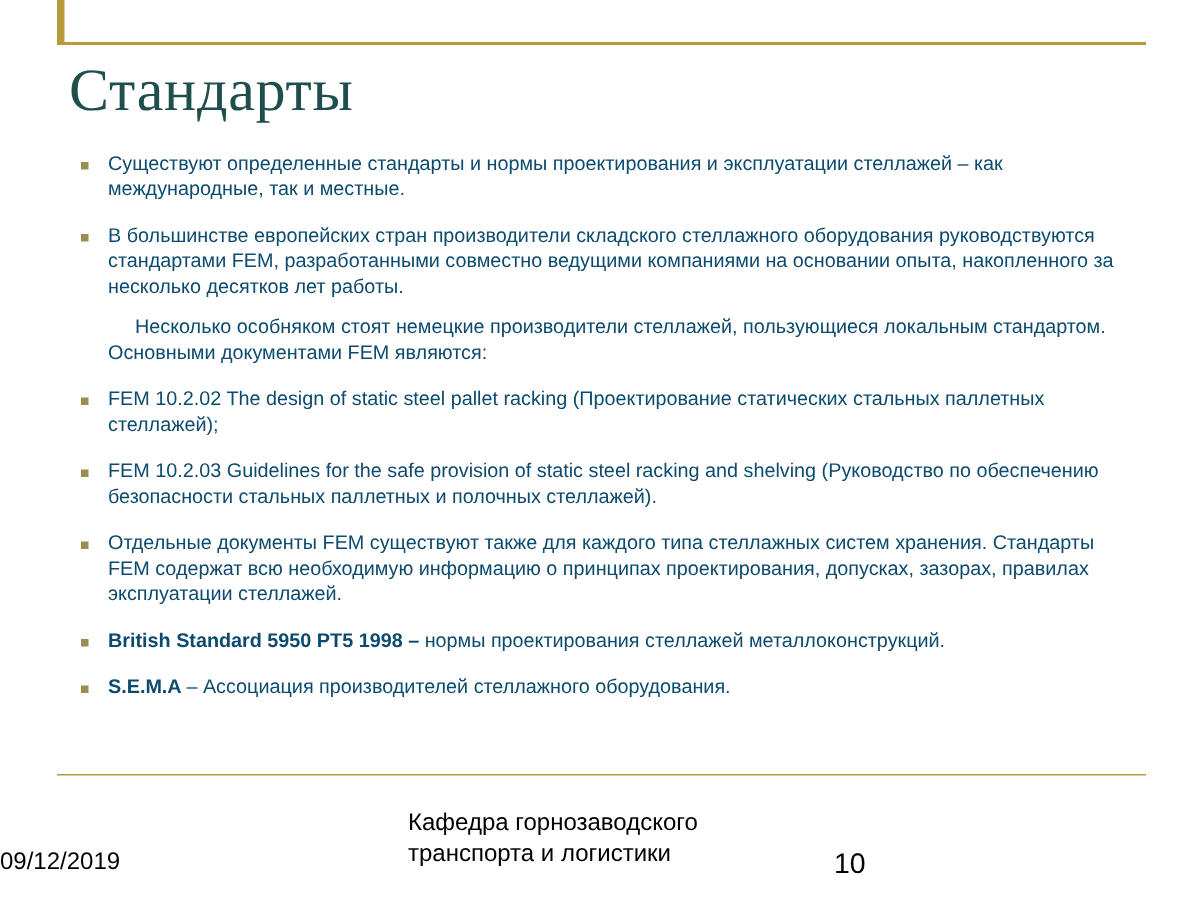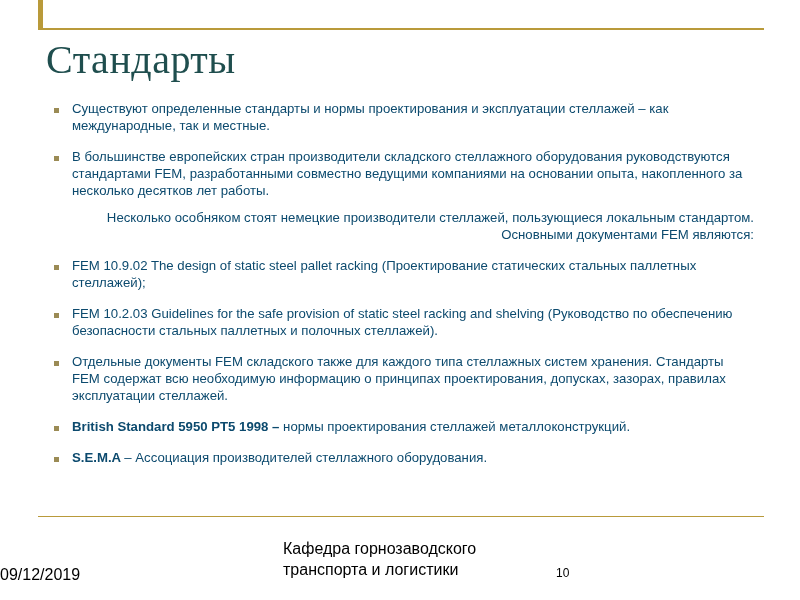--- a/index.html
+++ b/index.html
@@ -78,21 +78,20 @@
     background: transparent;
   }
   .text {
     font-size: 13.2px;
     line-height: 17px;
     color: #0c4a6e;
     flex: 1;
   }
   .text.indented {
     text-indent: 18px;
-    text-align: right;
   }
   b {
     font-weight: bold;
   }
   .bottom-rule {
     position: absolute;
     left: 38px;
     top: 516px;
     width: 726px;
     height: 1px;
@@ -107,27 +106,26 @@
   }
   .footer-center {
     position: absolute;
     left: 272px;
     top: 538px;
     width: 230px;
     font-size: 16px;
     line-height: 21px;
     color: #000000;
     text-align: left;
-    margin-left: 11px;
   }
   .footer-page {
     position: absolute;
     left: 556px;
     top: 566px;
-    font-size: 12px;
+    font-size: 19px;
     color: #000000;
   }
 </style>
 </head>
 <body>
 
 <div class="slide">
 
   <div class="left-bar"></div>
   <div class="top-rule"></div>
@@ -146,31 +144,31 @@
       <div class="text">В большинстве европейских стран производители складского стеллажного оборудования руководствуются стандартами FEM, разработанными совместно ведущими компаниями на основании опыта, накопленного за несколько десятков лет работы.</div>
     </div>
 
     <div class="bullet-row nobullet">
       <div class="marker empty"><span class="sq"></span></div>
       <div class="text indented">Несколько особняком стоят немецкие производители стеллажей, пользующиеся локальным стандартом. Основными документами FEM являются:</div>
     </div>
 
     <div class="bullet-row">
       <div class="marker"><span class="sq"></span></div>
-      <div class="text">FEM 10.9.02 The design of static steel pallet racking (Проектирование статических стальных паллетных стеллажей);</div>
+      <div class="text">FEM 10.2.02 The design of static steel pallet racking (Проектирование статических стальных паллетных стеллажей);</div>
     </div>
 
     <div class="bullet-row">
       <div class="marker"><span class="sq"></span></div>
       <div class="text">FEM 10.2.03 Guidelines for the safe provision of static steel racking and shelving (Руководство по обеспечению безопасности стальных паллетных и полочных стеллажей).</div>
     </div>
 
     <div class="bullet-row">
       <div class="marker"><span class="sq"></span></div>
-      <div class="text">Отдельные документы FEM складского также для каждого типа стеллажных систем хранения. Стандарты FEM содержат всю необходимую информацию о принципах проектирования, допусках, зазорах, правилах эксплуатации стеллажей.</div>
+      <div class="text">Отдельные документы FEM существуют также для каждого типа стеллажных систем хранения. Стандарты FEM содержат всю необходимую информацию о принципах проектирования, допусках, зазорах, правилах эксплуатации стеллажей.</div>
     </div>
 
     <div class="bullet-row">
       <div class="marker"><span class="sq"></span></div>
       <div class="text"><b>British Standard 5950 PT5 1998 – </b><span>нормы проектирования стеллажей металлоконструкций.</span></div>
     </div>
 
     <div class="bullet-row">
       <div class="marker"><span class="sq"></span></div>
       <div class="text"><b>S.E.M.A </b><span>– Ассоциация производителей стеллажного оборудования.</span></div>

